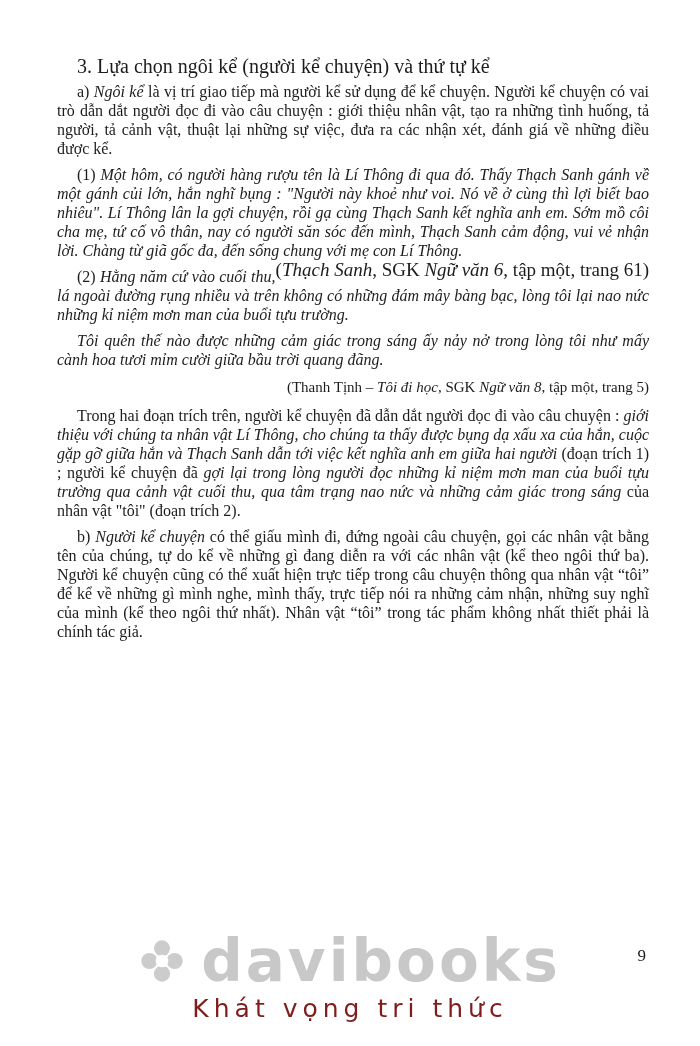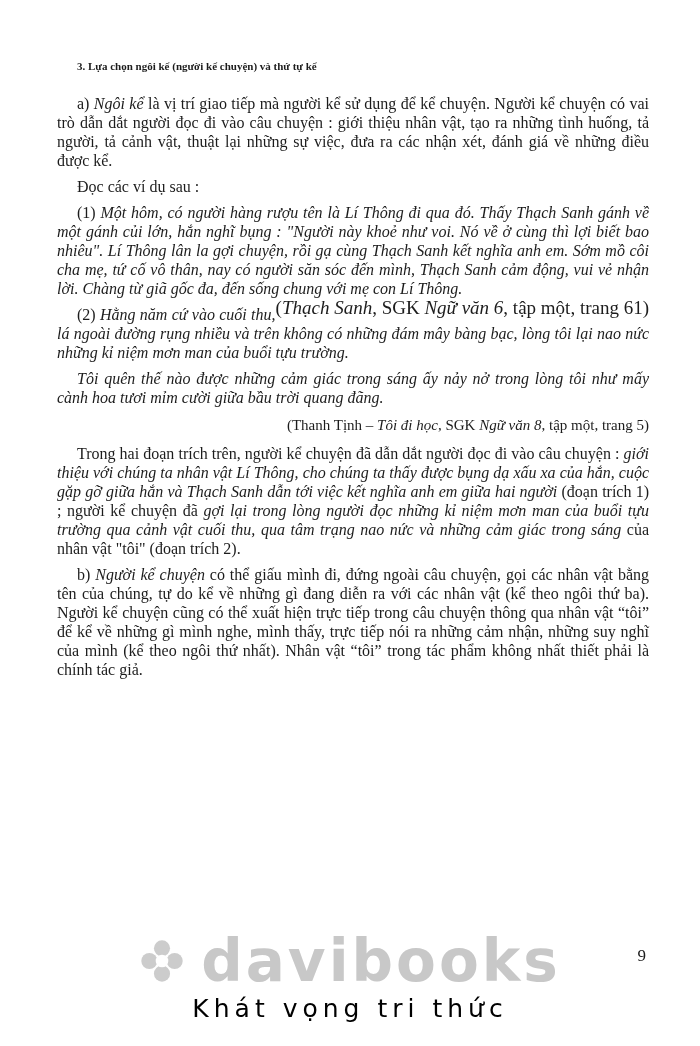--- a/index.html
+++ b/index.html
@@ -13,24 +13,24 @@
     color: #1c1c1c;
   }
   .text-block {
     position: absolute;
     left: 57px;
     top: 54px;
     width: 592px;
     z-index: 2;
   }
   .heading {
-    font-weight: bold;
-    font-size: 11px;
+    font-weight: normal;
+    font-size: 20px;
     text-indent: 20px;
-    margin: 0 0 16px 0;
+    margin: 0 0 4px 0;
     line-height: 24px;
   }
   p.para {
     font-size: 16px;
     line-height: 19px;
     text-align: justify;
     text-indent: 20px;
     margin: 0 0 7px 0;
   }
   .it { font-style: italic; }
@@ -73,35 +73,34 @@
     font-weight: bold;
     font-size: 58px;
     color: #c8c8c8;
     letter-spacing: 3px;
     line-height: 1;
   }
   .wm-logo { width: 46px; height: 46px; display: inline-block; }
   .wm-tagline {
     font-family: "DejaVu Sans", sans-serif;
     font-size: 25px;
-    color: #000000;
+    color: #7f1d1d;
     letter-spacing: 5px;
     margin-top: 4px;
   }
 </style>
 </head>
 <body>
 
 <div class="text-block">
 
   <p class="heading">3. Lựa chọn ngôi kể (người kể chuyện) và thứ tự kể</p>
 
   <p class="para"><span><span>a) </span><span class="it">Ngôi kể</span><span> là vị trí giao tiếp mà người kể sử dụng để kể chuyện. Người kể chuyện có vai trò dẫn dắt người đọc đi vào câu chuyện : giới thiệu nhân vật, tạo ra những tình huống, tả người, tả cảnh vật, thuật lại những sự việc, đưa ra các nhận xét, đánh giá về những điều được kể.</span></span></p>
 
-  <p class="para">Đọc các ví dụ sau :</p>
 
   <p class="para"><span><span>(1) </span><span class="it">Một hôm, có người hàng rượu tên là Lí Thông đi qua đó. Thấy Thạch Sanh gánh về một gánh củi lớn, hắn nghĩ bụng : "Người này khoẻ như voi. Nó về ở cùng thì lợi biết bao nhiêu". Lí Thông lân la gợi chuyện, rồi gạ cùng Thạch Sanh kết nghĩa anh em. Sớm mồ côi cha mẹ, tứ cố vô thân, nay có người săn sóc đến mình, Thạch Sanh cảm động, vui vẻ nhận lời. Chàng từ giã gốc đa, đến sống chung với mẹ con Lí Thông.</span></span><span class="attr-float"><span>(</span><span class="it">Thạch Sanh</span><span>, SGK </span><span class="it">Ngữ văn 6</span><span>, tập một, trang 61)</span></span></p>
 
   <p class="para"><span><span>(2) </span><span class="it">Hằng năm cứ vào cuối thu, lá ngoài đường rụng nhiều và trên không có những đám mây bàng bạc, lòng tôi lại nao nức những kỉ niệm mơn man của buổi tựu trường.</span></span></p>
 
   <p class="para"><span><span class="it">Tôi quên thế nào được những cảm giác trong sáng ấy nảy nở trong lòng tôi như mấy cành hoa tươi mỉm cười giữa bầu trời quang đãng.</span></span></p>
 
   <p class="attr-line"><span><span>(Thanh Tịnh – </span><span class="it">Tôi đi học</span><span>, SGK </span><span class="it">Ngữ văn 8</span><span>, tập một, trang 5)</span></span></p>
 
   <p class="para"><span><span>Trong hai đoạn trích trên, người kể chuyện đã dẫn dắt người đọc đi vào câu chuyện : </span><span class="it">giới thiệu với chúng ta nhân vật Lí Thông, cho chúng ta thấy được bụng dạ xấu xa của hắn, cuộc gặp gỡ giữa hắn và Thạch Sanh dẫn tới việc kết nghĩa anh em giữa hai người</span><span> (đoạn trích 1) ; người kể chuyện đã </span><span class="it">gợi lại trong lòng người đọc những kỉ niệm mơn man của buổi tựu trường qua cảnh vật cuối thu, qua tâm trạng nao nức và những cảm giác trong sáng</span><span> của nhân vật "tôi" (đoạn trích 2).</span></span></p>

